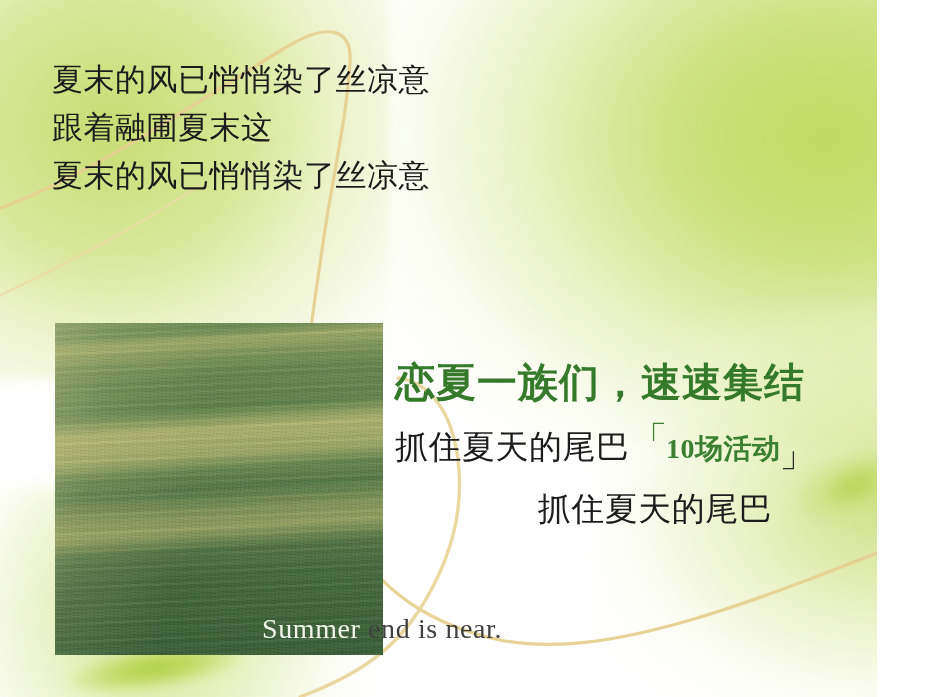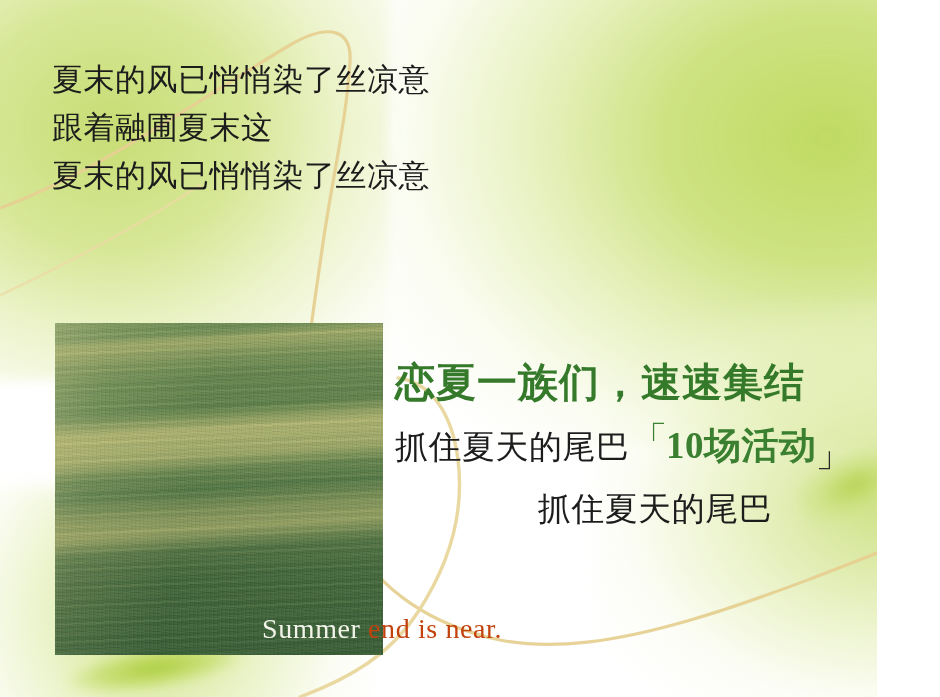--- a/index.html
+++ b/index.html
@@ -221,21 +221,21 @@
     font-size: 28px;
     line-height: 34px;
     white-space: nowrap;
     letter-spacing: 0.6px;
   }
   .caption .seg-on-photo {
     color: #f2f4ea;
     margin-top: 20px;
   }
   .caption .seg-off-photo {
-    color: #c2410c;
+    color: #404040;
   }
 
   
   .headline-block {
     position: absolute;
     left: 395px;
     top: 358px;
     width: 520px;
   }
   .headline-main {
@@ -263,21 +263,21 @@
     margin: 0 -2px 0 2px;
   }
   .headline-sub .brk-close {
     color: #2b2b2b;
     font-size: 36px;
     vertical-align: -8px;
     margin: 0 0 0 -1px;
   }
   .headline-sub .emph {
     font-family: "Liberation Serif", "DejaVu Serif", serif;
-    font-size: 37px;
+    font-size: 28px;
     font-weight: bold;
     color: #3a8030;
     letter-spacing: 0.5px;
   }
   .headline-tail {
     margin-top: 6px;
     font-family: "Liberation Serif", "DejaVu Serif", serif;
     font-size: 33px;
     line-height: 46px;
     color: #1c1c1c;

